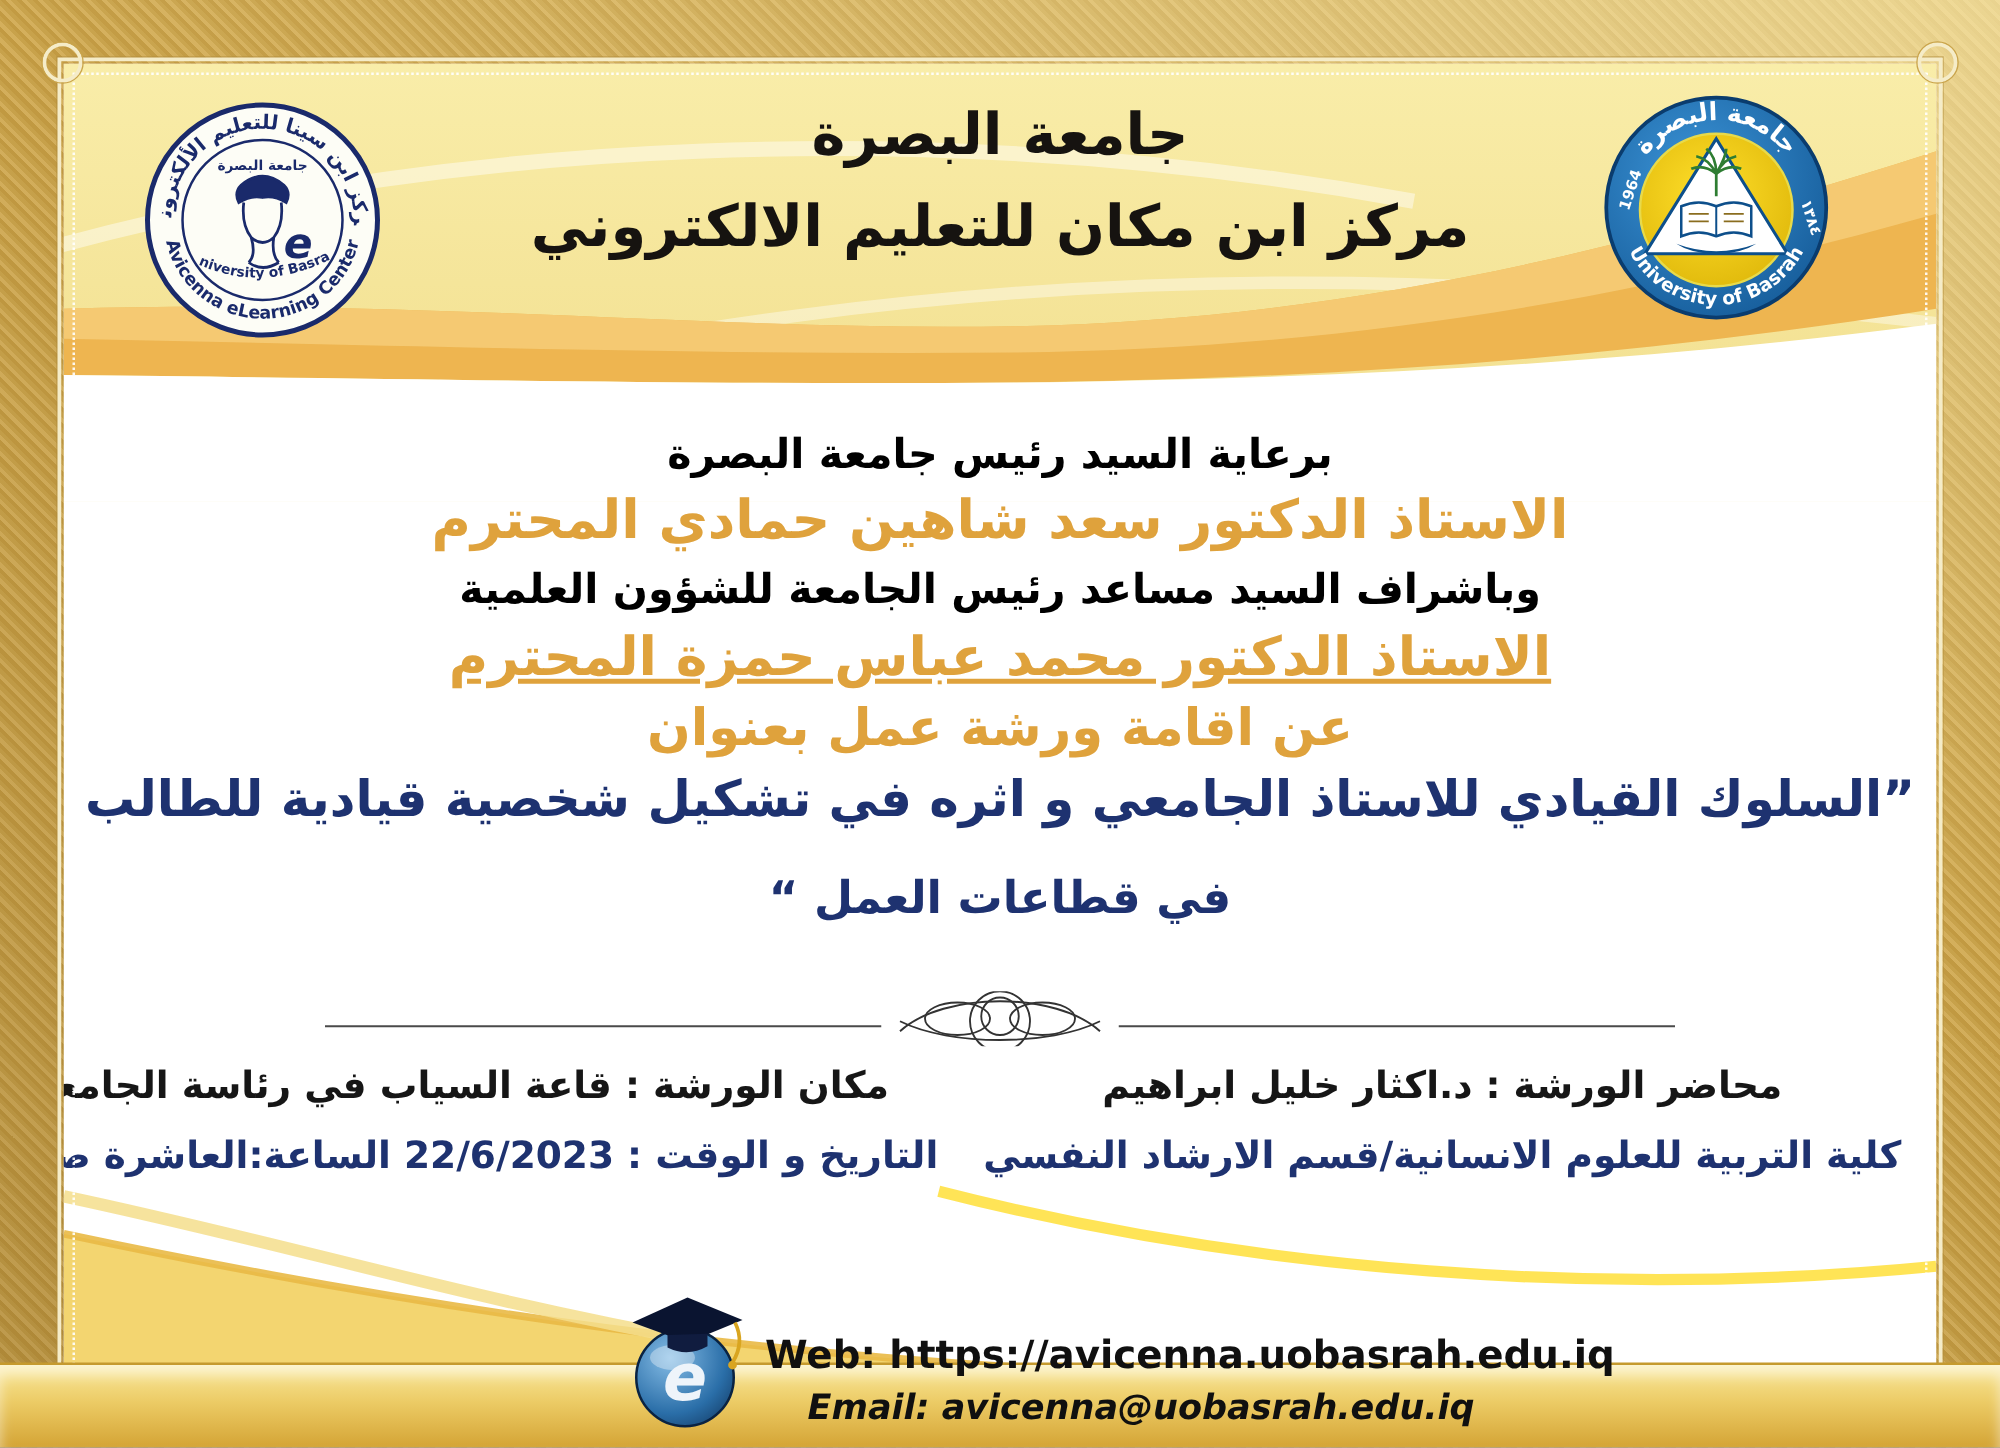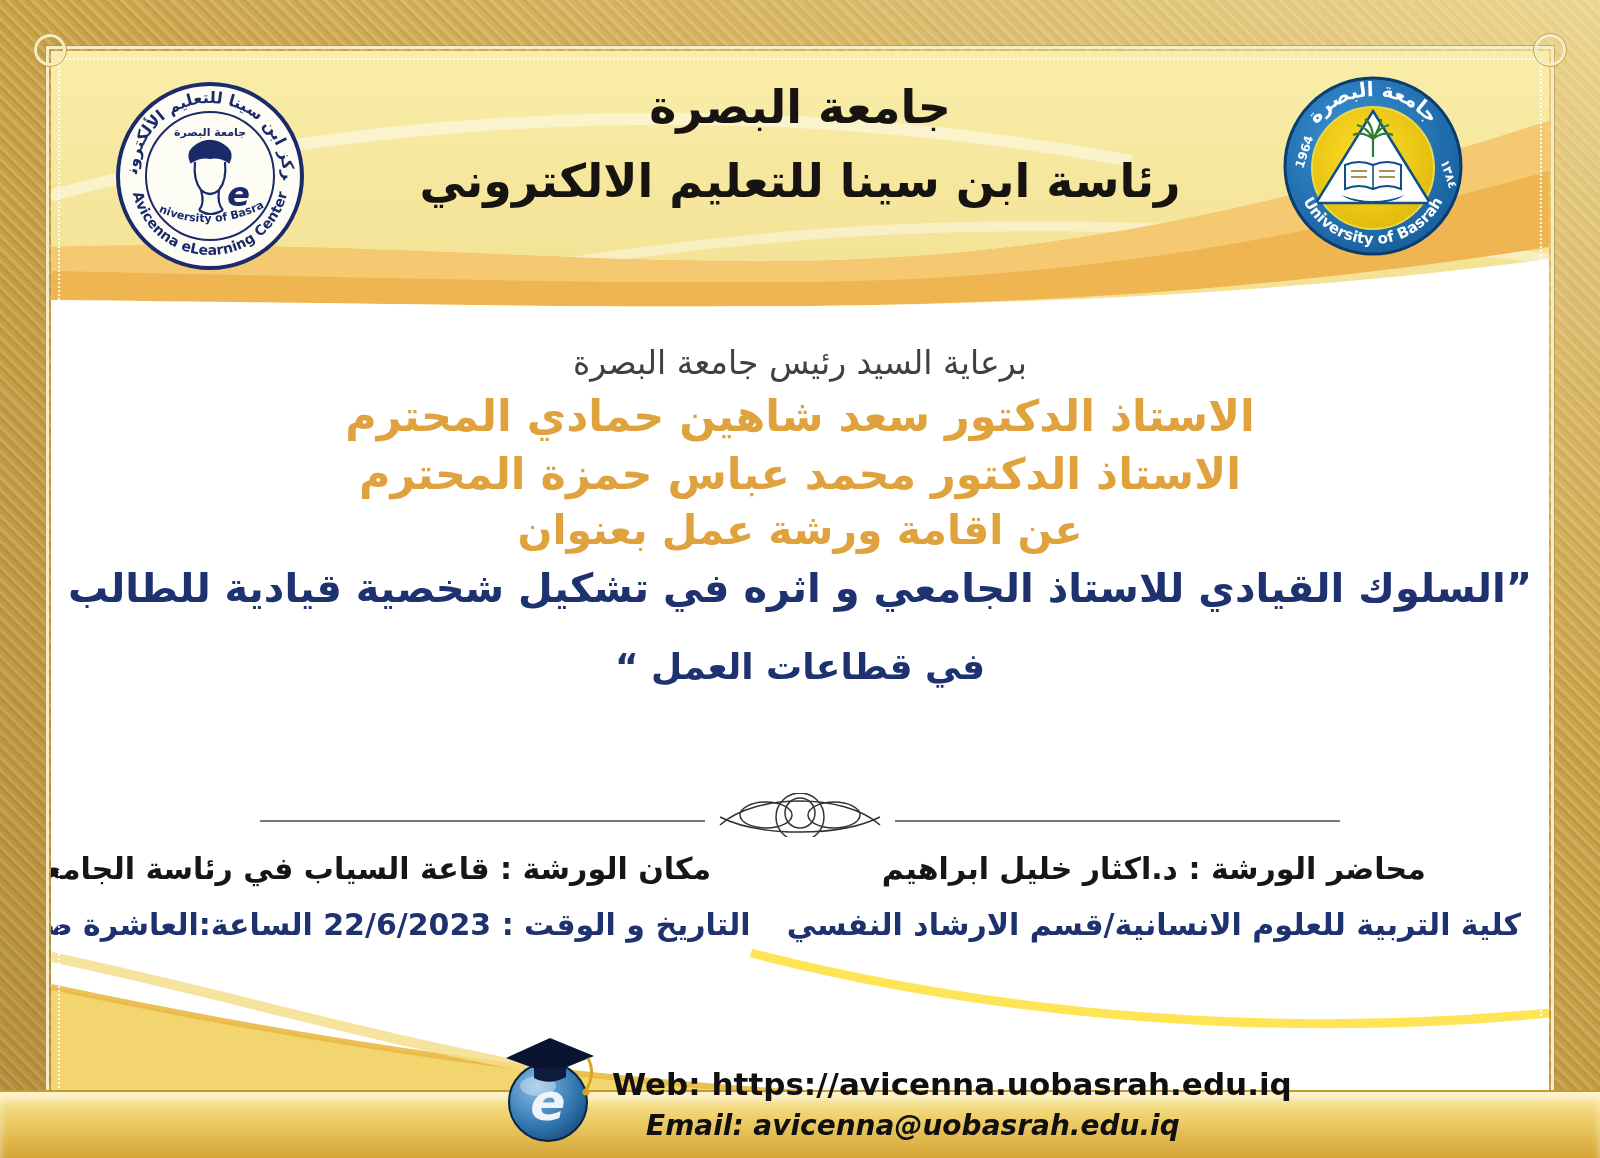--- a/index.html
+++ b/index.html
@@ -24,27 +24,27 @@
   .bg-bottom{position:absolute;bottom:0;left:0;width:100%;height:160px;z-index:0;}
   
   .titles{position:absolute;top:20px;left:0;right:0;text-align:center;z-index:2;color:#161310;}
   .title-1{font-size:46px;font-weight:700;line-height:72px;}
   .title-2{font-size:46px;font-weight:700;line-height:76px;}
   .logo{position:absolute;z-index:2;}
   .logo-left{left:64px;top:27px;width:190px;height:196px;}
   .logo-right{right:86px;top:22px;width:180px;height:186px;}
   
   .body-text{position:absolute;top:288px;left:0;right:0;text-align:center;z-index:2;direction:rtl;}
-  .l-maroon{color:#404040;font-weight:400;}
+  .l-maroon{color:#000000;font-weight:700;}
   .l-orange{color:#dfa23c;font-weight:700;}
   .l-navy{color:#1e3270;font-weight:700;}
   .l1{font-size:33px;line-height:48px;}
   .l2{font-size:43px;line-height:58px;}
   .l3{font-size:33px;line-height:52px;}
-  .l4{font-size:43px;line-height:58px;}
+  .l4{font-size:43px;line-height:58px;text-decoration:underline;}
   .l5{font-size:34px;line-height:56px;}
   .l6{font-size:41px;line-height:54px;}
   .l7{font-size:40px;line-height:62px;}
   .l8{font-size:36px;line-height:56px;margin-top:20px;}
   .divider{position:absolute;top:742px;left:0;right:0;display:flex;justify-content:center;z-index:2;}
   
   .details{position:absolute;top:792px;left:28px;right:28px;z-index:2;direction:rtl;
     display:grid;grid-template-columns:1fr 1fr;column-gap:36px;row-gap:4px;text-align:center;}
   .detail{font-size:30px;font-weight:700;line-height:52px;white-space:nowrap;}
   .d-black{color:#161616;}
@@ -115,21 +115,21 @@
         <path d="M84,132 Q95,140 108,132"></path>
       </g>
       <text x="112" y="128" font-size="34" font-style="italic" font-weight="bold" fill="#1a2a6b">e</text>
       <text font-size="11" font-weight="bold" fill="#1a2a6b">
         <textPath href="#lm" startOffset="50%" text-anchor="middle">University of Basrah</textPath>
       </text>
     </svg>
 
     <div class="titles">
       <div class="title-1">جامعة البصرة</div>
-      <div class="title-2">رئاسة ابن سينا للتعليم الالكتروني</div>
+      <div class="title-2">مركز ابن مكان للتعليم الالكتروني</div>
     </div>
 
     <svg class="logo logo-right" viewBox="0 0 180 186">
       <defs>
         <radialGradient id="rb" cx=".4" cy=".35" r=".9">
           <stop offset="0" stop-color="#3b93d6"></stop>
             <stop offset="1" stop-color="#0d4f8b"></stop>
         </radialGradient>
         <radialGradient id="ry" cx=".45" cy=".4" r=".8">
           <stop offset="0" stop-color="#ffdf2a"></stop>
@@ -157,20 +157,21 @@
       <text font-size="15" font-weight="bold" fill="#ffffff">
         <textPath href="#rbm" startOffset="50%" text-anchor="middle">University of Basrah</textPath>
       </text>
       <text x="20" y="96" font-size="12" font-weight="bold" fill="#ffffff" transform="rotate(-72 20 96)">1964</text>
       <text x="152" y="96" font-size="12" font-weight="bold" fill="#ffffff" transform="rotate(72 160 96)">١٣٨٤</text>
     </svg>
 
     <div class="body-text">
       <div class="l1 l-maroon">برعاية السيد رئيس جامعة البصرة</div>
       <div class="l2 l-orange">الاستاذ الدكتور سعد شاهين حمادي المحترم</div>
+      <div class="l3 l-maroon">وباشراف السيد مساعد رئيس الجامعة للشؤون العلمية</div>
       <div class="l4 l-orange">الاستاذ الدكتور محمد عباس حمزة المحترم</div>
       <div class="l6 l-orange">عن اقامة ورشة عمل بعنوان</div>
       <div class="l7 l-navy">”السلوك القيادي للاستاذ الجامعي و اثره في تشكيل شخصية قيادية للطالب</div>
       <div class="l8 l-navy">في قطاعات العمل “</div>
     </div>
 
     <div class="divider">
       <svg width="1100" height="44" viewBox="0 0 1100 44">
         <line x1="10" y1="28" x2="455" y2="28" stroke="#4a4a4a" stroke-width="1.6"></line>
         <line x1="645" y1="28" x2="1090" y2="28" stroke="#4a4a4a" stroke-width="1.6"></line>

